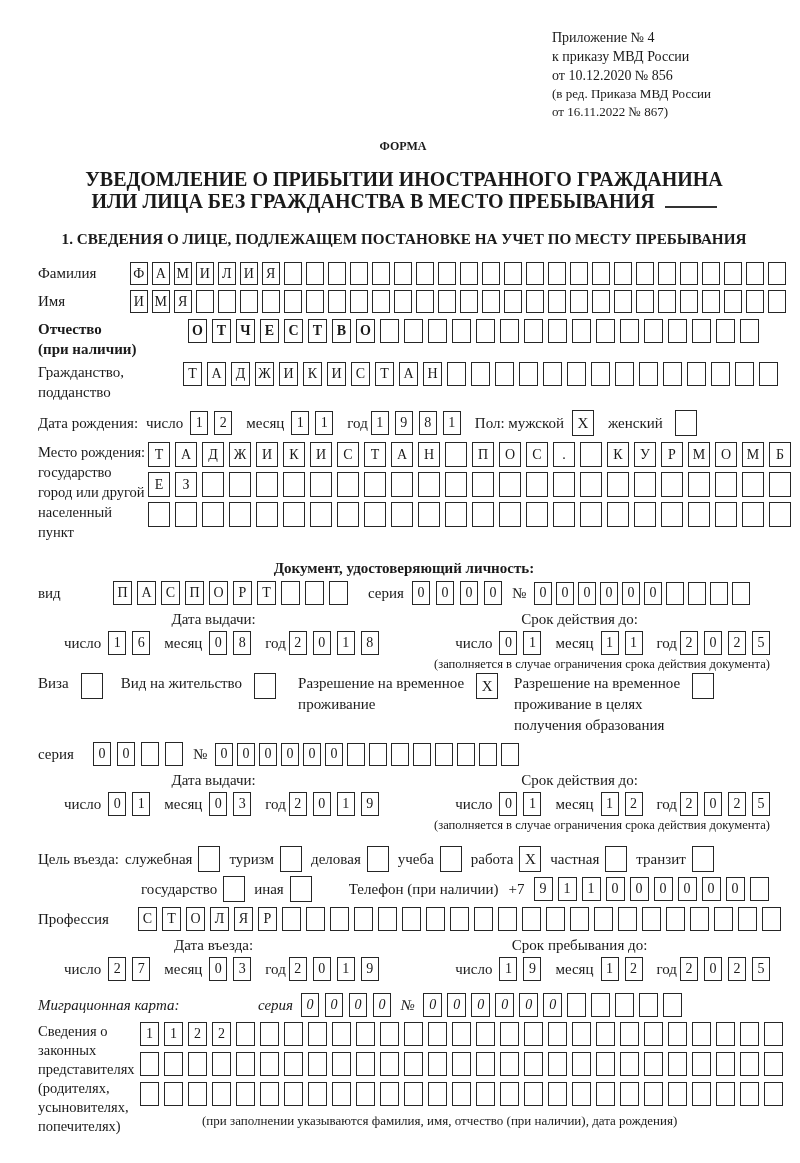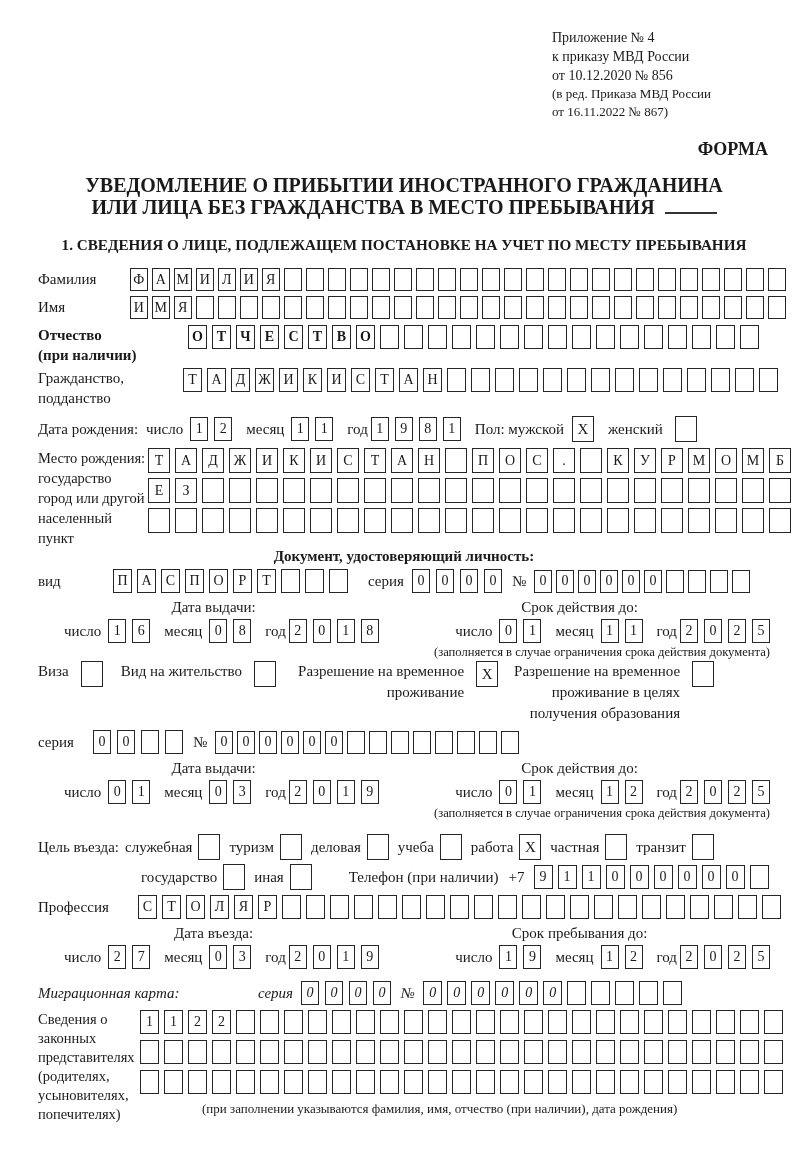--- a/index.html
+++ b/index.html
@@ -8,21 +8,21 @@
     padding:28px 30px 10px 38px; position:relative; overflow:hidden;
     background:#ffffff; color:#1a1a1a;
     font-family:"Liberation Serif","DejaVu Serif",serif;
     font-size:15px;
   }
   
   .hdr { margin-left:auto; width:218px; }
   .hdr-line { font-size:14px; line-height:19px; }
   .hdr-sub { font-size:13px; line-height:18px; }
   .hdr-sub:first-of-type { margin-top:5px; }
-  .forma { text-align:right; font-weight:bold; margin-top:18px; font-size:18px; padding-right:2px; }
+  .forma { text-align:center; font-weight:bold; margin-top:18px; font-size:12px; padding-right:2px; }
   .title { text-align:center; font-weight:bold; font-size:20px; line-height:22px; margin-top:14px; }
   .blank-line { display:inline-block; width:52px; border-bottom:2px solid #333; height:14px; margin-left:10px; }
   .sec-heading { text-align:center; font-weight:bold; font-size:15.2px; margin-top:18px; white-space:nowrap; }
 
   
   .cells { display:inline-flex; flex-shrink:0; }
   .cell {
     box-sizing:border-box; border:1.8px solid #262626; background:#fff;
     display:inline-flex; align-items:center; justify-content:center;
     font-size:14px; line-height:1; flex-shrink:0;
@@ -47,40 +47,40 @@
   .dg .dglbl { margin-right:7px; }
   .dg .cells { margin-right:14px; }
   .dg .yl { margin-right:3px; }
   .dg .cells:last-child { margin-right:0; }
 
   .r-bplace { margin-top:6px; }
   .bp-label { width:110px; font-size:14.5px; }
   .bp-label div { line-height:20px; }
   .bp-rows .cells { display:flex; margin-bottom:5px; }
 
-  .doc-heading { text-align:center; font-weight:bold; font-size:15px; margin-top:0; }
+  .doc-heading { text-align:center; font-weight:bold; font-size:15px; margin-top:18px; }
   .r-kind { margin-top:4px; }
   .r-kind .k-lbl { width:75px; }
   .ser-lbl { margin:0 8px 0 20px; }
   .num-lbl { margin:0 8px 0 10px; }
 
   .tc { display:flex; margin-top:4px; }
   .tc .c1 { width:362px; }
   .tc .c2 { flex:1; }
   .dh { text-align:center; line-height:20px; }
   .dgr { margin-top:2px; display:flex; align-items:center; }
   .c1 .dgr { padding-left:26px; }
   .c2 .dgr { padding-left:66px; }
   .note-r { text-align:right; font-size:12.6px; line-height:15px; margin-top:2px; }
 
   .intro { margin-top:5px; line-height:24px; }
   .opt-row { display:flex; align-items:flex-start; margin-top:1px; }
   .opt { display:flex; align-items:flex-start; }
   .opt .cells { margin-left:12px; margin-top:0; }
-  .opt-label { text-align:right; line-height:21px; }
+  .opt-label { text-align:left; line-height:21px; }
   .ml18 { margin-left:18px; } .ml22 { margin-left:22px; } .ml16 { margin-left:16px; } .ml6 { margin-left:6px; }
 
   .r-series2 { margin-top:6px; }
   .r-series2 .s-lbl { width:55px; }
 
   .r-purpose { margin-top:13px; flex-wrap:nowrap; }
   .p-item { display:inline-flex; align-items:center; margin-right:9px; }
   .p-item .cells { margin-left:6px; }
   .r-purpose2 { margin-top:4px; padding-left:103px; }
   .phone-lbl { margin:0 10px 0 28px; }

